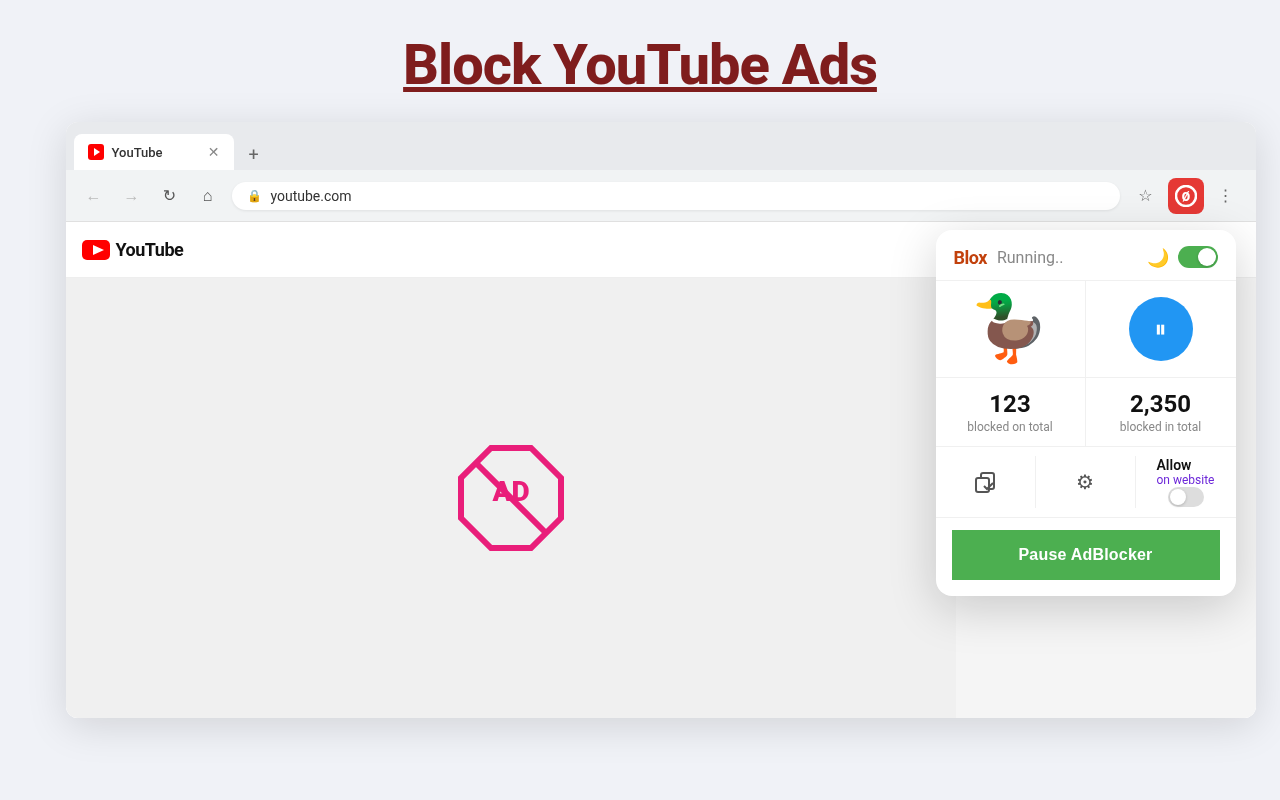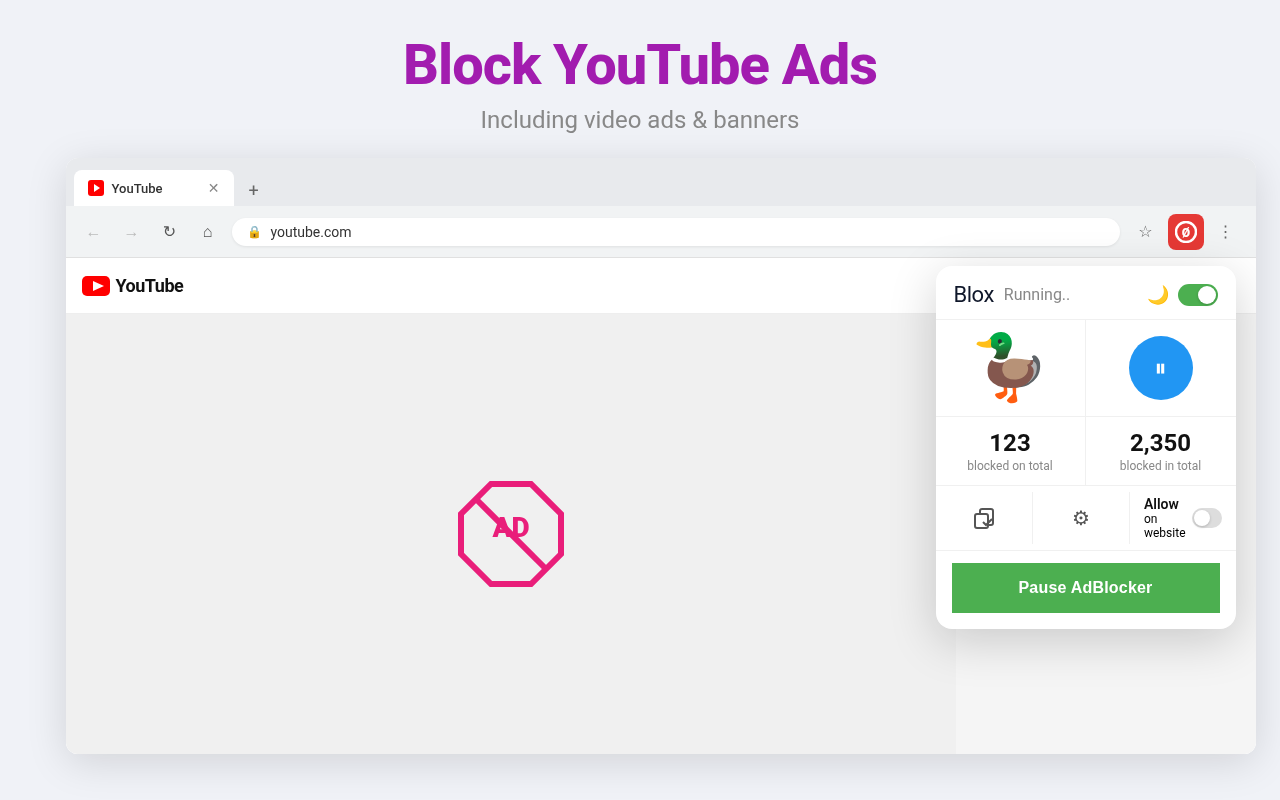--- a/index.html
+++ b/index.html
@@ -16,22 +16,23 @@
 
     
     .page-header {
       text-align: center;
       padding-top: 32px;
       padding-bottom: 24px;
     }
     .page-title {
       font-size: 56px;
       font-weight: 800;
-      color: #a21caf;
+      color: #7f1d1d;
       letter-spacing: -1px;
+      text-decoration: underline;
     }
     .page-subtitle {
       font-size: 24px;
       color: #888;
       font-weight: 400;
       margin-top: 8px;
     }
 
     
     .browser-window {
@@ -253,23 +254,23 @@
       justify-content: space-between;
       padding: 16px 18px 12px 18px;
       border-bottom: 1px solid #f0f0f0;
     }
     .popup-brand {
       display: flex;
       align-items: center;
       gap: 6px;
     }
     .brand-name {
-      font-size: 22px;
-      font-weight: 400;
-      color: #0f172a;
+      font-size: 18px;
+      font-weight: 700;
+      color: #c2410c;
       letter-spacing: -0.5px;
     }
     .brand-status {
       font-size: 16px;
       color: #888;
       margin-left: 4px;
     }
     .popup-header-right {
       display: flex;
       align-items: center;
@@ -383,30 +384,31 @@
     .action-icon {
       font-size: 20px;
       color: #555;
     }
     .allow-section {
       padding: 10px 14px;
       display: flex;
       align-items: center;
       justify-content: space-between;
       border-right: none;
+      flex-direction: column;
     }
     .allow-text-group {}
     .allow-label {
       font-size: 14px;
       font-weight: 600;
       color: #111;
     }
     .allow-sublabel {
       font-size: 12px;
-      color: #000000;
+      color: #6d28d9;
     }
     .toggle-switch-small {
       width: 36px;
       height: 20px;
       background: #ddd;
       border-radius: 10px;
       position: relative;
       cursor: pointer;
     }
     .toggle-switch-small .toggle-knob {
@@ -431,21 +433,20 @@
       font-weight: 700;
       cursor: pointer;
       letter-spacing: 0.2px;
     }
   </style>
 </head>
 <body>
 
 <div class="page-header">
   <div class="page-title">Block YouTube Ads</div>
-  <div class="page-subtitle">Including video ads &amp; banners</div>
 </div>
 
 <div class="browser-window">
 
   <div class="tab-bar">
     <div class="tab">
       <div class="tab-favicon">
         <svg width="16" height="16" viewBox="0 0 16 16">
           <rect width="16" height="16" rx="3" fill="#ff0000"></rect>
           <polygon points="6,4 12,8 6,12" fill="white"></polygon>

